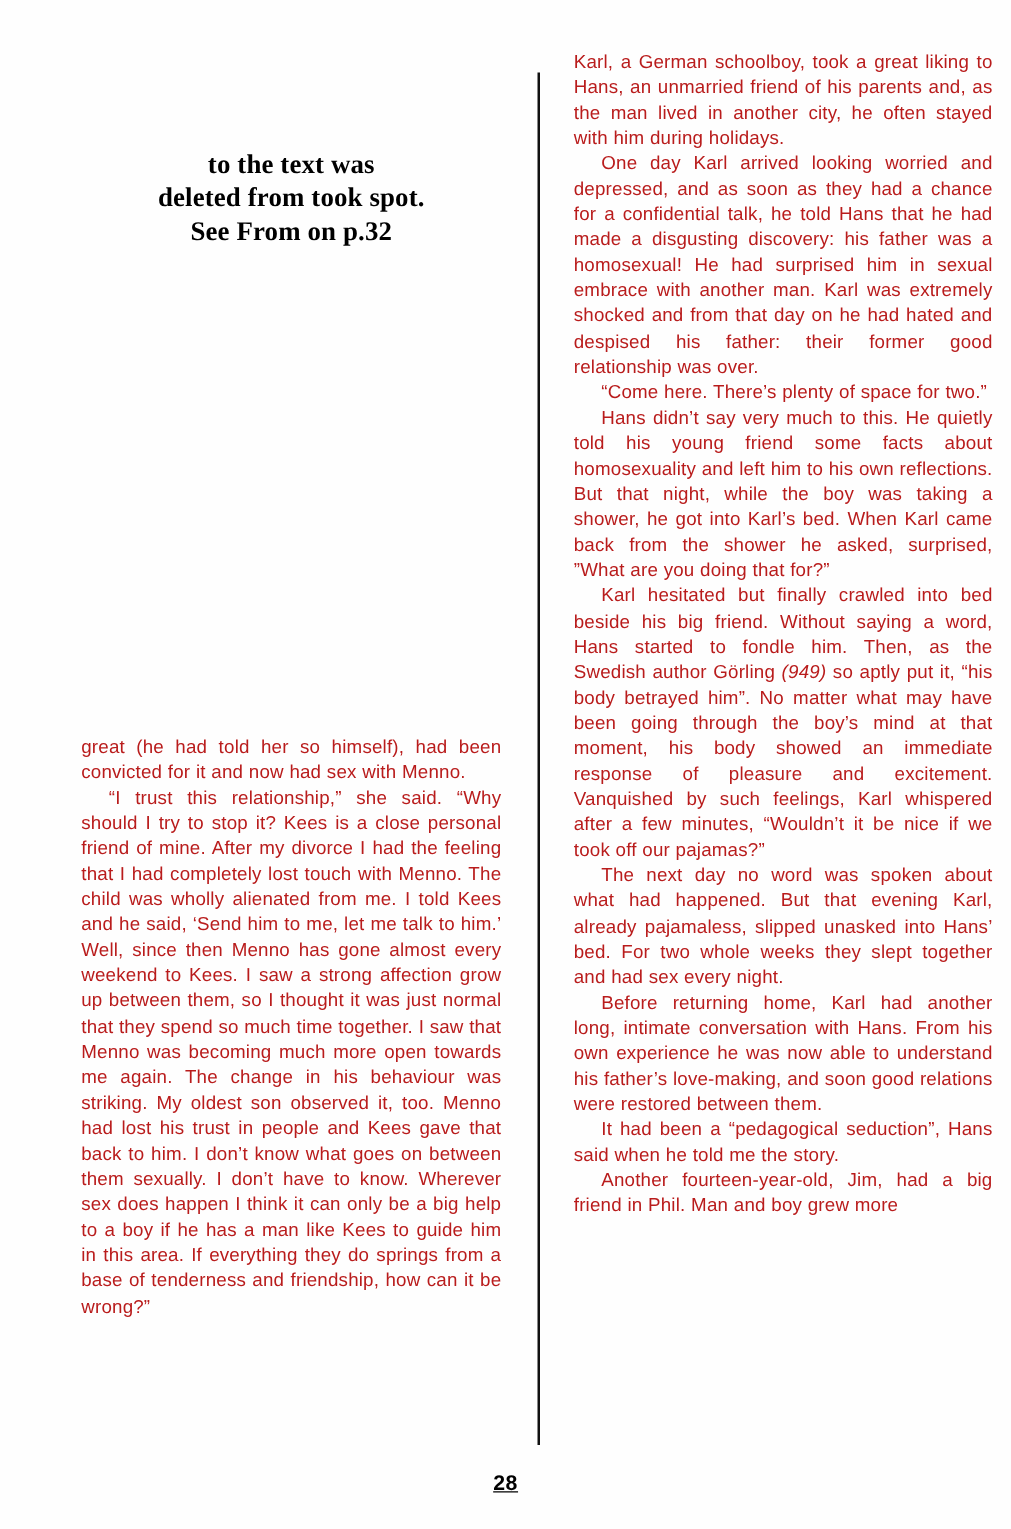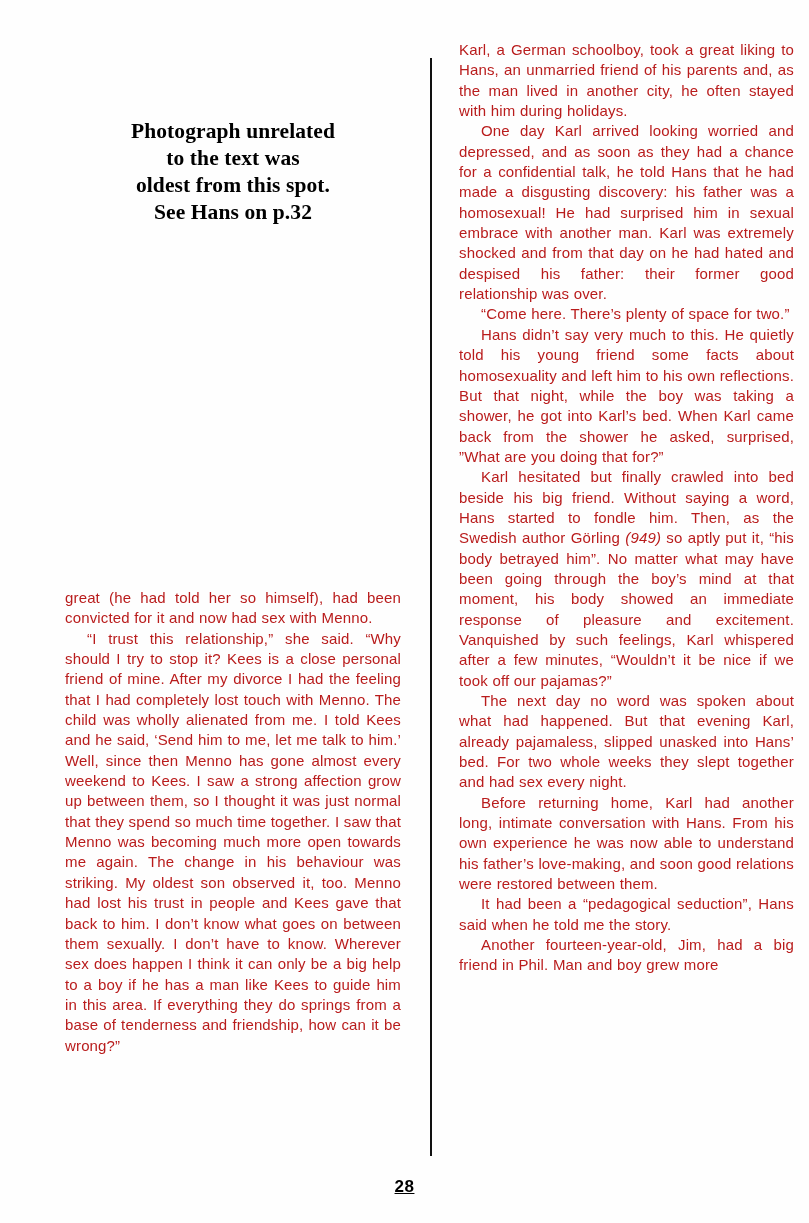--- a/index.html
+++ b/index.html
@@ -102,24 +102,23 @@
 </style>
 </head>
 <body>
 
 <div class="page">
 
   <div class="col-divider"></div>
 
   <div class="col-left">
     <div class="notice">
-      <span class="notice-line">Photograph unrelated</span>
       <span class="notice-line">to the text was</span>
-      <span class="notice-line">oldest from this spot.</span>
-      <span class="notice-line">See Hans on p.32</span>
+      <span class="notice-line">deleted from took spot.</span>
+      <span class="notice-line">See From on p.32</span>
     </div>
   </div>
 
   <div class="left-body">
     <p class="para no-indent">great (he had told her so himself), had been convicted for it and now had sex with Menno.</p>
     <p class="para">“I trust this relationship,” she said. “Why should I try to stop it? Kees is a close personal friend of mine. After my divorce I had the feeling that I had completely lost touch with Menno. The child was wholly alienated from me. I told Kees and he said, ‘Send him to me, let me talk to him.’ Well, since then Menno has gone almost every weekend to Kees. I saw a strong affection grow up between them, so I thought it was just normal that they spend so much time together. I saw that Menno was becoming much more open towards me again. The change in his behaviour was striking. My oldest son observed it, too. Menno had lost his trust in people and Kees gave that back to him. I don’t know what goes on between them sexually. I don’t have to know. Wherever sex does happen I think it can only be a big help to a boy if he has a man like Kees to guide him in this area. If everything they do springs from a base of tenderness and friendship, how can it be wrong?”</p>
   </div>
 
   <div class="col-right">
     <p class="para">Karl, a German schoolboy, took a great liking to Hans, an unmarried friend of his parents and, as the man lived in another city, he often stayed with him during holidays.</p>

